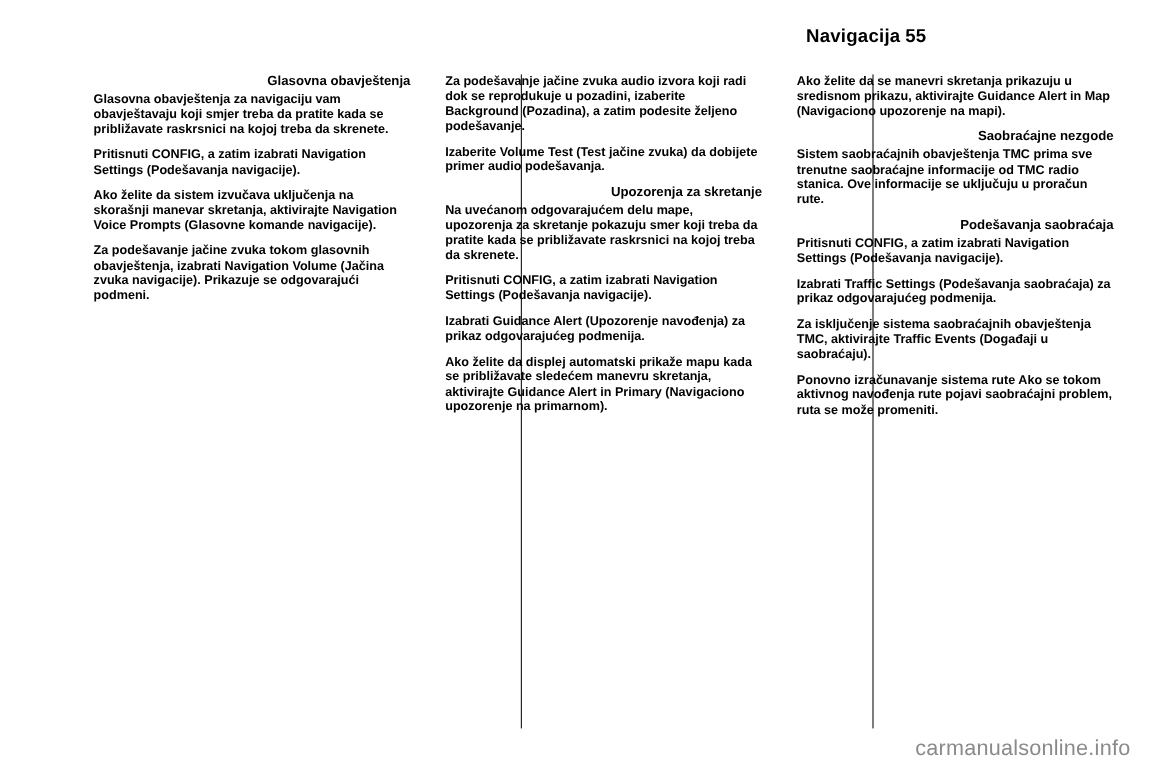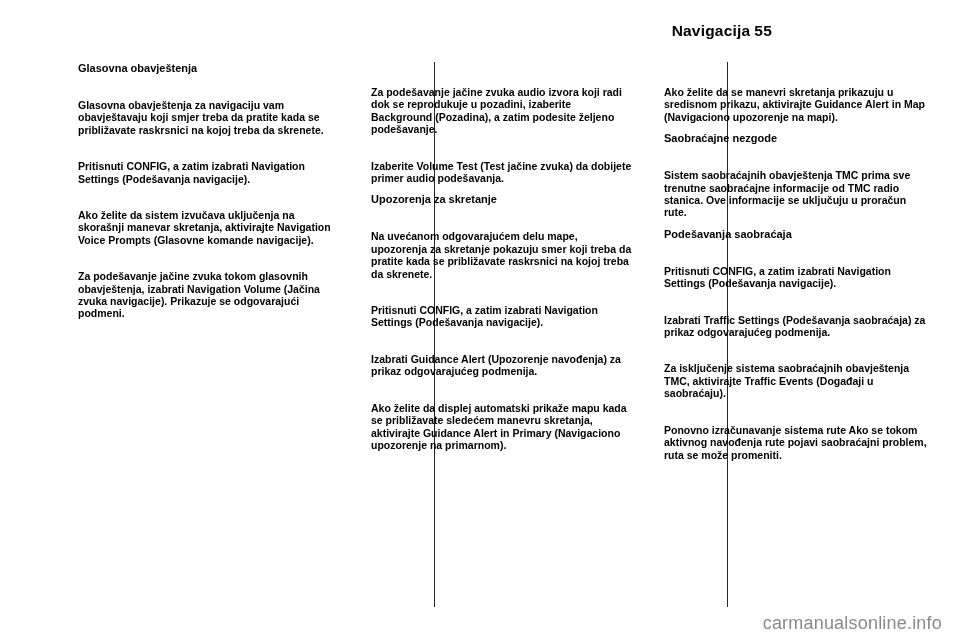--- a/index.html
+++ b/index.html
@@ -68,26 +68,27 @@
     font-size: 10.6px;
     line-height: 12.6px;
     text-align: left;
   }
   .blk { margin-bottom: 9px; }
   .sub {
     font-weight: bold;
     font-size: 11px;
     line-height: 13px;
     margin-bottom: 2px;
+    text-align: right;
   }
   .para {
     font-size: 10.5px;
     line-height: 12.4px;
   }
-  .para.b { font-weight: bold; margin-top: 24px; }
+  .para.b { font-weight: bold; }
   .footer {
     position: absolute;
     right: 18px;
     bottom: 8px;
     font-size: 18px;
     color: #8a8a8a;
     letter-spacing: 0.2px;
   }
 </style>
 </head>

